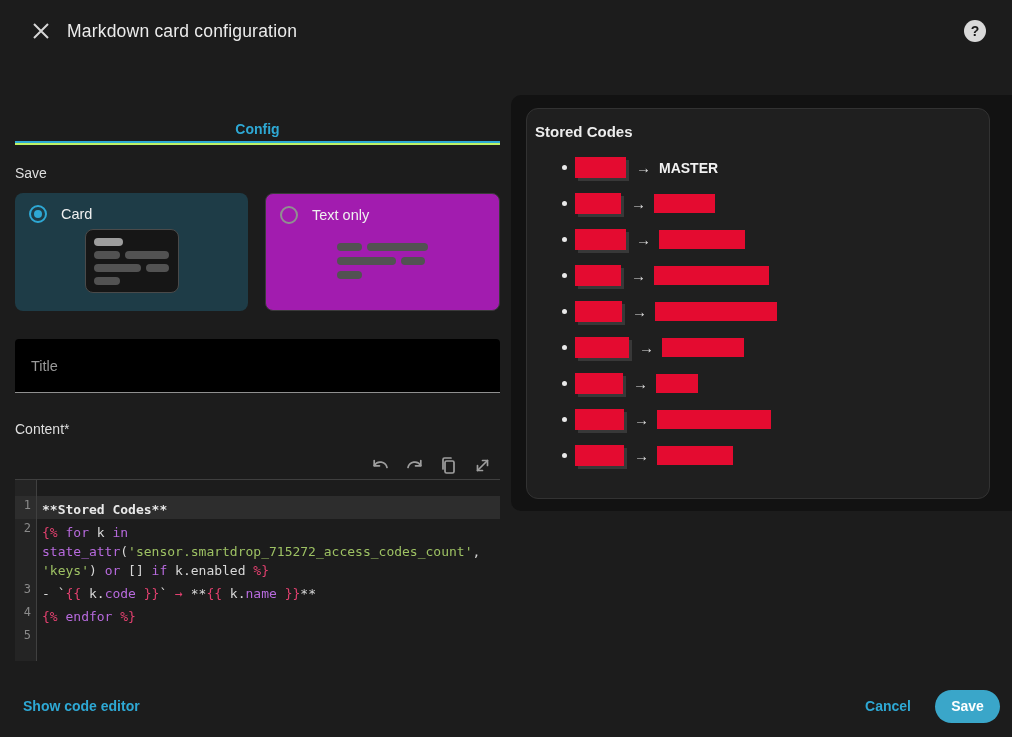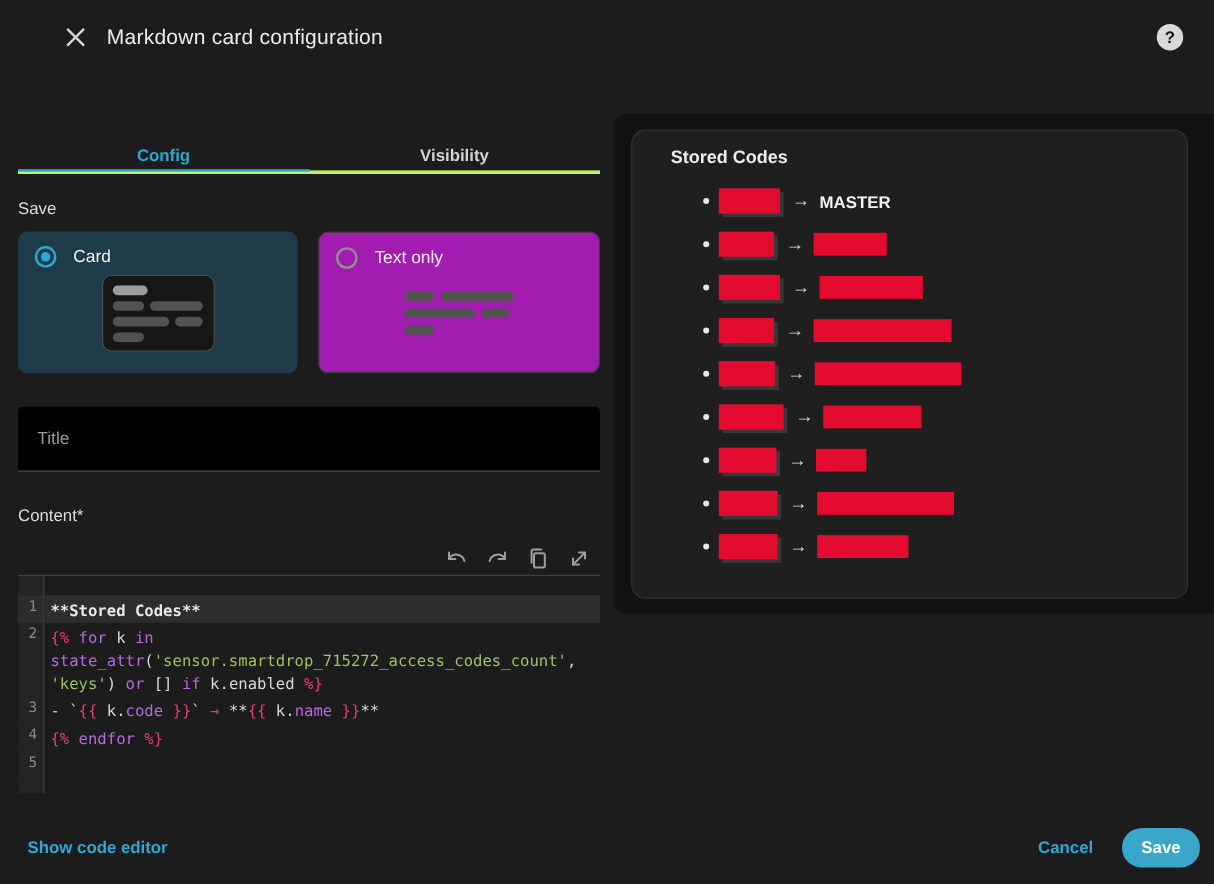--- a/index.html
+++ b/index.html
@@ -11,21 +11,21 @@
   *{margin:0;padding:0;box-sizing:border-box;}
   html,body{width:1012px;height:737px;}
   body{
     position:relative;
     background:#1c1c1c;
     font-family:"Liberation Sans",sans-serif;
     color:#e4e4e4;
     overflow:hidden;
   }
   
-  .hdr{position:absolute;top:0;left:0;right:0;height:62px;display:flex;align-items:center;padding:0 26px 0 22px;margin-left:32px;}
+  .hdr{position:absolute;top:0;left:0;right:0;height:62px;display:flex;align-items:center;padding:0 26px 0 32px;}
   .icon-btn{background:none;border:none;cursor:pointer;display:flex;align-items:center;justify-content:center;padding:0;}
   .close-btn svg{stroke:#d6d6d6;}
   .hdr-title{font-size:17.5px;font-weight:400;color:#ececec;margin-left:17px;letter-spacing:.2px;}
   .help-btn{margin-left:auto;width:22px;height:22px;border-radius:50%;background:#d9d9d9;color:#181818;font-weight:bold;font-size:14px;line-height:22px;text-align:center;}
   
   .left{position:absolute;left:15px;top:108px;width:485px;}
   .tabs{display:flex;border-bottom:3px solid #bef264;height:37px;}
   .tab{flex:1;text-align:center;font-size:14px;font-weight:bold;color:#d2d2d2;padding-top:7px;position:relative;cursor:pointer;background:none;border:none;font-family:inherit;}
   .tab.active{color:var(--accent);}
   .tab.active::after{content:"";position:absolute;left:0;right:0;bottom:-1px;height:2px;background:var(--accent);}
@@ -61,21 +61,21 @@
   .cm-gutter{flex:0 0 22px;background:#242424;border-right:1px solid #404040;color:#8a8a8a;font-size:12px;text-align:right;padding-right:5px;user-select:none;}
   .cm-content{flex:1;white-space:pre-wrap;word-break:normal;padding:4px 6px 0 5px;color:#d8d8d8;}
   .cm-row.active .cm-content,.cm-row.active .cm-gutter{background:#2d2d2d;}
   .tk-plain{color:#d8d8d8;}
   .tk-plain-bold{color:#e9e9e9;font-weight:bold;}
   .tk-kw{color:#b76add;}
   .tk-str{color:#9dc163;}
   .tk-tag{color:#e2406f;}
   
   .preview{position:absolute;left:511px;top:95px;width:501px;height:416px;background:#121212;border-radius:10px 0 0 10px;}
-  .preview-card{position:absolute;left:15px;top:13px;right:22px;bottom:12px;background:#1f1f1f;border:1px solid #323232;border-radius:12px;padding:14px 32px;}
+  .preview-card{position:absolute;left:15px;top:13px;right:22px;bottom:12px;background:#1f1f1f;border:1px solid #323232;border-radius:12px;padding:14px 8px;}
   .preview-title{font-size:15px;font-weight:bold;color:#ededed;}
   .code-list{list-style:none;margin-top:17px;padding-left:40px;}
   .code-list li{position:relative;display:flex;align-items:center;height:21px;margin-bottom:15px;}
   .code-list li::before{content:"";position:absolute;left:-13px;top:8px;width:5px;height:5px;border-radius:50%;background:#e8e8e8;}
   .code-redact{display:inline-block;height:21px;background:var(--redact);box-shadow:3px 3px 0 0 #383838;}
   .pv-arrow{color:#dcdcdc;font-size:15px;margin:0 8px 0 10px;}
   .name-redact{display:inline-block;height:19px;background:var(--redact);}
   .pv-name{font-weight:bold;font-size:14px;color:#f2f2f2;}
   
   .footer{position:absolute;left:0;right:0;top:688px;height:36px;display:flex;align-items:center;padding:0 12px 0 23px;}
@@ -92,21 +92,20 @@
         <path d="M2 2 L16 16 M16 2 L2 16" stroke-width="2" fill="none"></path>
       </svg>
   </button>
   <div class="hdr-title">Markdown card configuration</div>
   <button class="icon-btn help-btn">?</button>
 </div>
 
 <div class="left">
   <div class="tabs">
     <button class="tab active">Config</button>
-    <button class="tab">Visibility</button>
   </div>
 
   <div class="section-label">Save</div>
 
   <div class="options">
     <div class="option selected">
       <div class="opt-head">
         <span class="radio checked"></span>
         <span class="opt-label">Card</span>
       </div>

